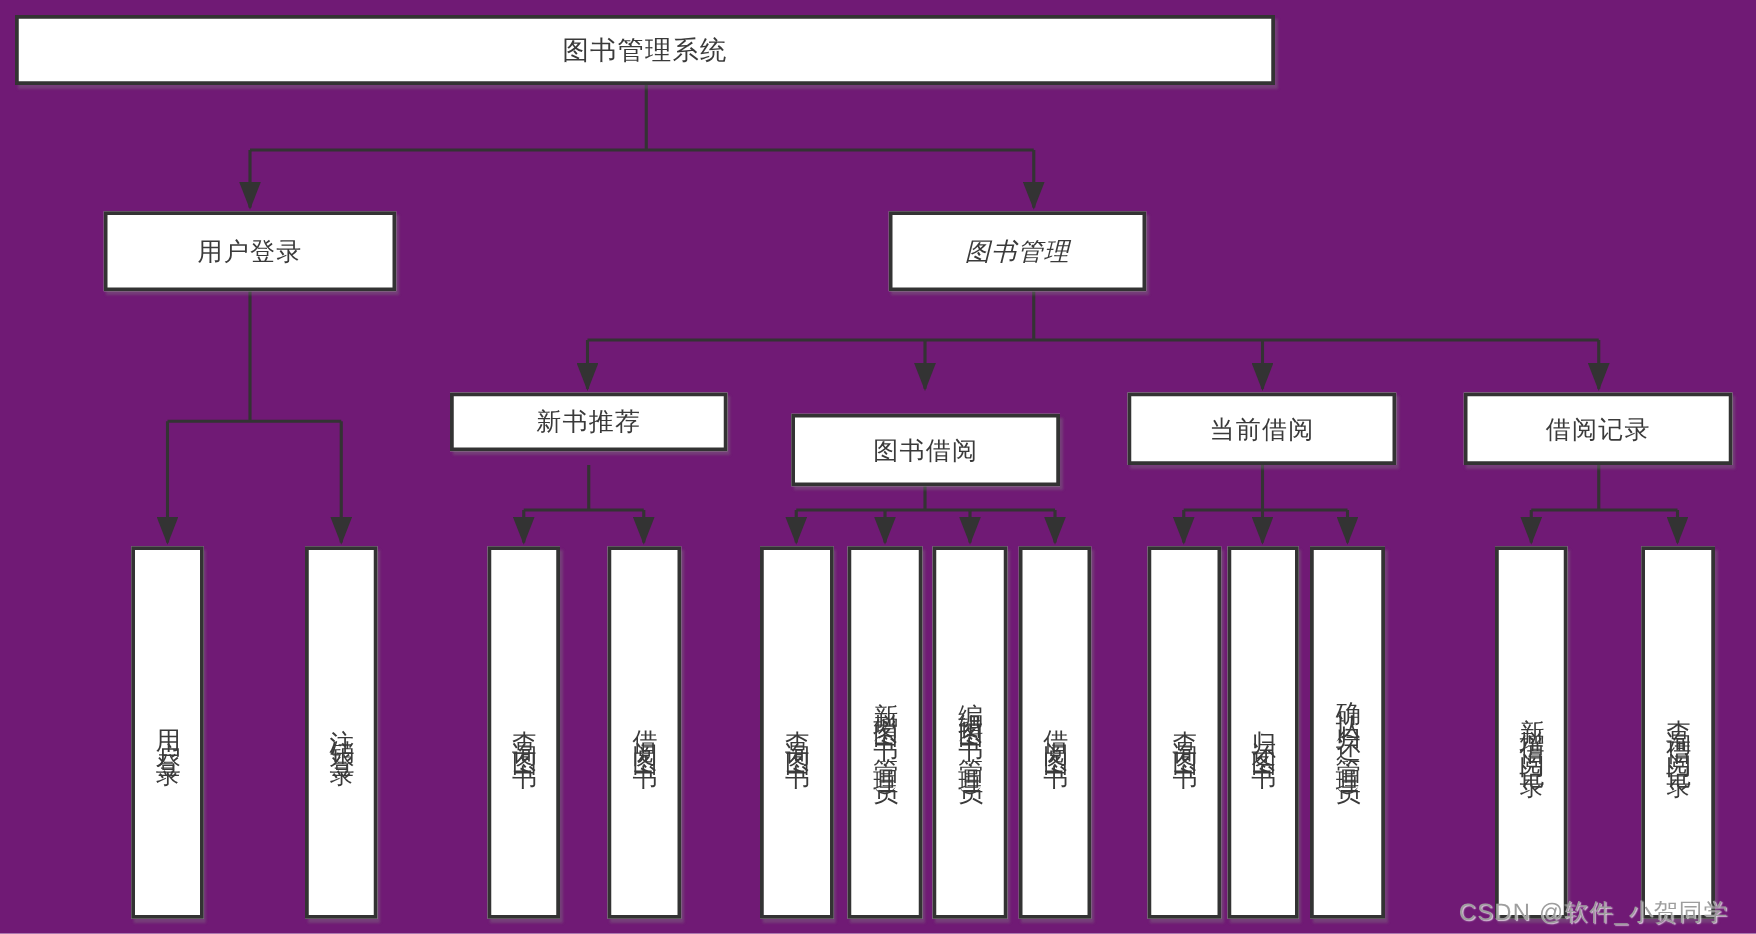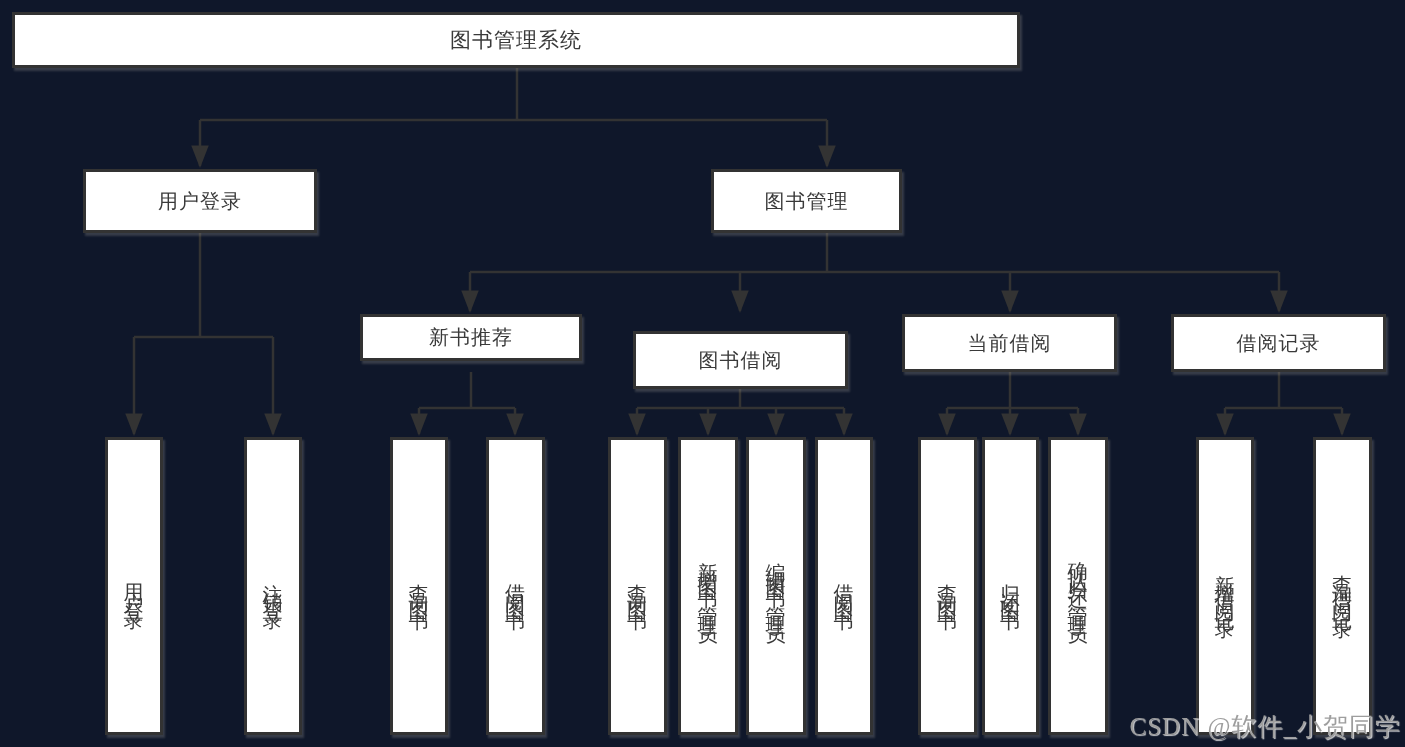--- a/index.html
+++ b/index.html
@@ -1,19 +1,19 @@
 <!DOCTYPE html>
 <html><head>
 <meta charset="utf-8">
 <style>
   html,body{margin:0;padding:0;background:#ffffff;}
   #stage{
     position:relative;
     width:1405px;height:747px;
-    background:#0f172a;
+    background:#701a75;
     font-family:"Liberation Sans", sans-serif;
     overflow:hidden;
   }
   #connectors{
     position:absolute;left:0;top:0;width:1405px;height:747px;
   }
   .box{
     position:absolute;
     box-sizing:border-box;
     background:#ffffff;
@@ -32,29 +32,28 @@
   .root{font-size:21px;}
   .v{
     writing-mode:vertical-rl;
     text-orientation:mixed;
     font-size:20px;
     letter-spacing:9px;
     line-height:1;
   }
   .watermark{
     position:absolute;
-    right:4px;
+    right:22px;
     bottom:4px;
-    font-size:25px;
+    font-size:19px;
     color:#9e9e9e;
     letter-spacing:1px;
     text-shadow:1px 1px 1px rgba(255,255,255,0.8);
     z-index:5;
     white-space:nowrap;
-    font-family:Liberation Serif, serif;
   }
 </style>
 </head>
 <body>
 
 <div id="stage">
 
   <svg id="connectors" viewBox="0 0 1405 747" xmlns="http://www.w3.org/2000/svg">
     <defs>
       <marker id="arrow" viewBox="0 0 12 10" refX="11" refY="5" markerWidth="9" markerHeight="7" orient="auto" preserveAspectRatio="none">
@@ -94,21 +93,21 @@
 
       <path d="M1279,372 V408 M1225,408 H1342"></path>
       <line x1="1225" y1="408" x2="1225" y2="434" marker-end="url(#arrow)"></line>
       <line x1="1342" y1="408" x2="1342" y2="434" marker-end="url(#arrow)"></line>
     </g>
   </svg>
 
   <div class="box h root" style="left:12px;top:12px;width:1008px;height:56px;">图书管理系统</div>
 
   <div class="box h" style="left:83px;top:169px;width:234px;height:64px;">用户登录</div>
-  <div class="box h" style="left:711px;top:169px;width:191px;height:64px;">图书管理</div>
+  <div class="box h" style="left:711px;top:169px;width:206px;height:64px;font-style:italic;">图书管理</div>
 
   <div class="box h" style="left:360px;top:314px;width:222px;height:47px;">新书推荐</div>
   <div class="box h" style="left:633px;top:314px;width:215px;height:58px;margin-top:17px;">图书借阅</div>
   <div class="box h" style="left:902px;top:314px;width:215px;height:58px;">当前借阅</div>
   <div class="box h" style="left:1171px;top:314px;width:215px;height:58px;">借阅记录</div>
 
   <div class="box v" style="left:105px;top:437px;width:58px;height:298px;">用户登录</div>
   <div class="box v" style="left:244px;top:437px;width:58px;height:298px;">注销登录</div>
 
   <div class="box v" style="left:390px;top:437px;width:58px;height:298px;">查询图书</div>

